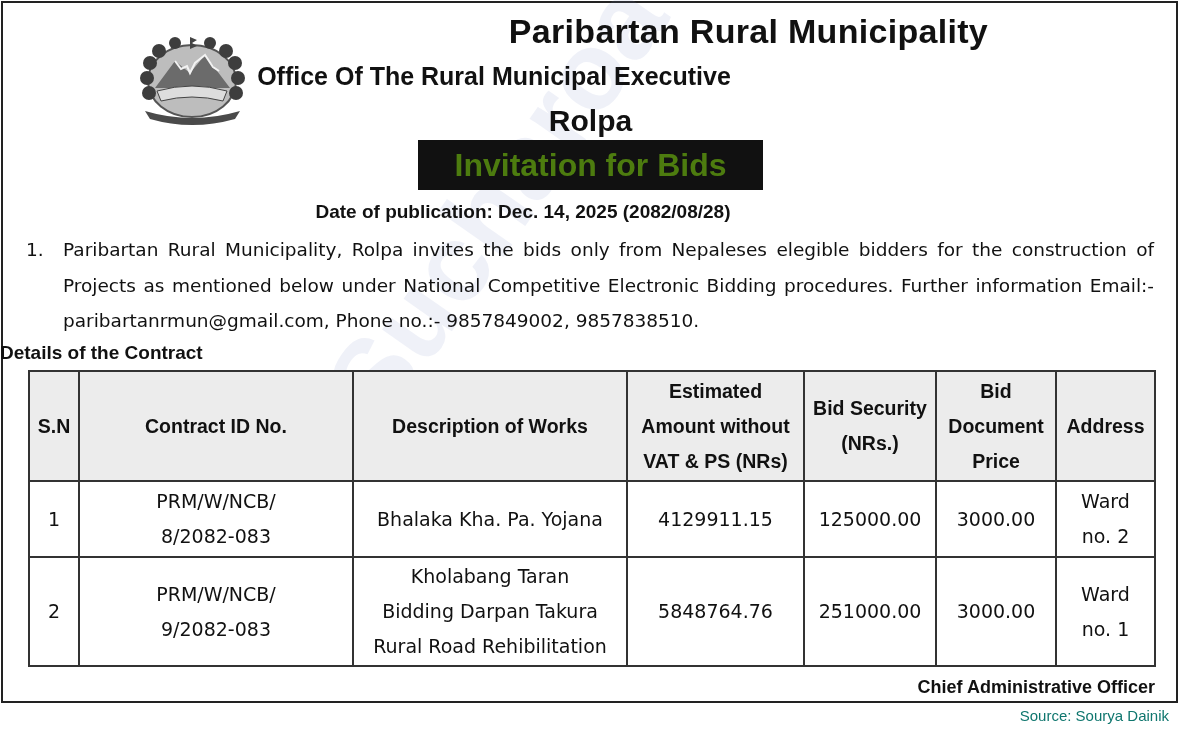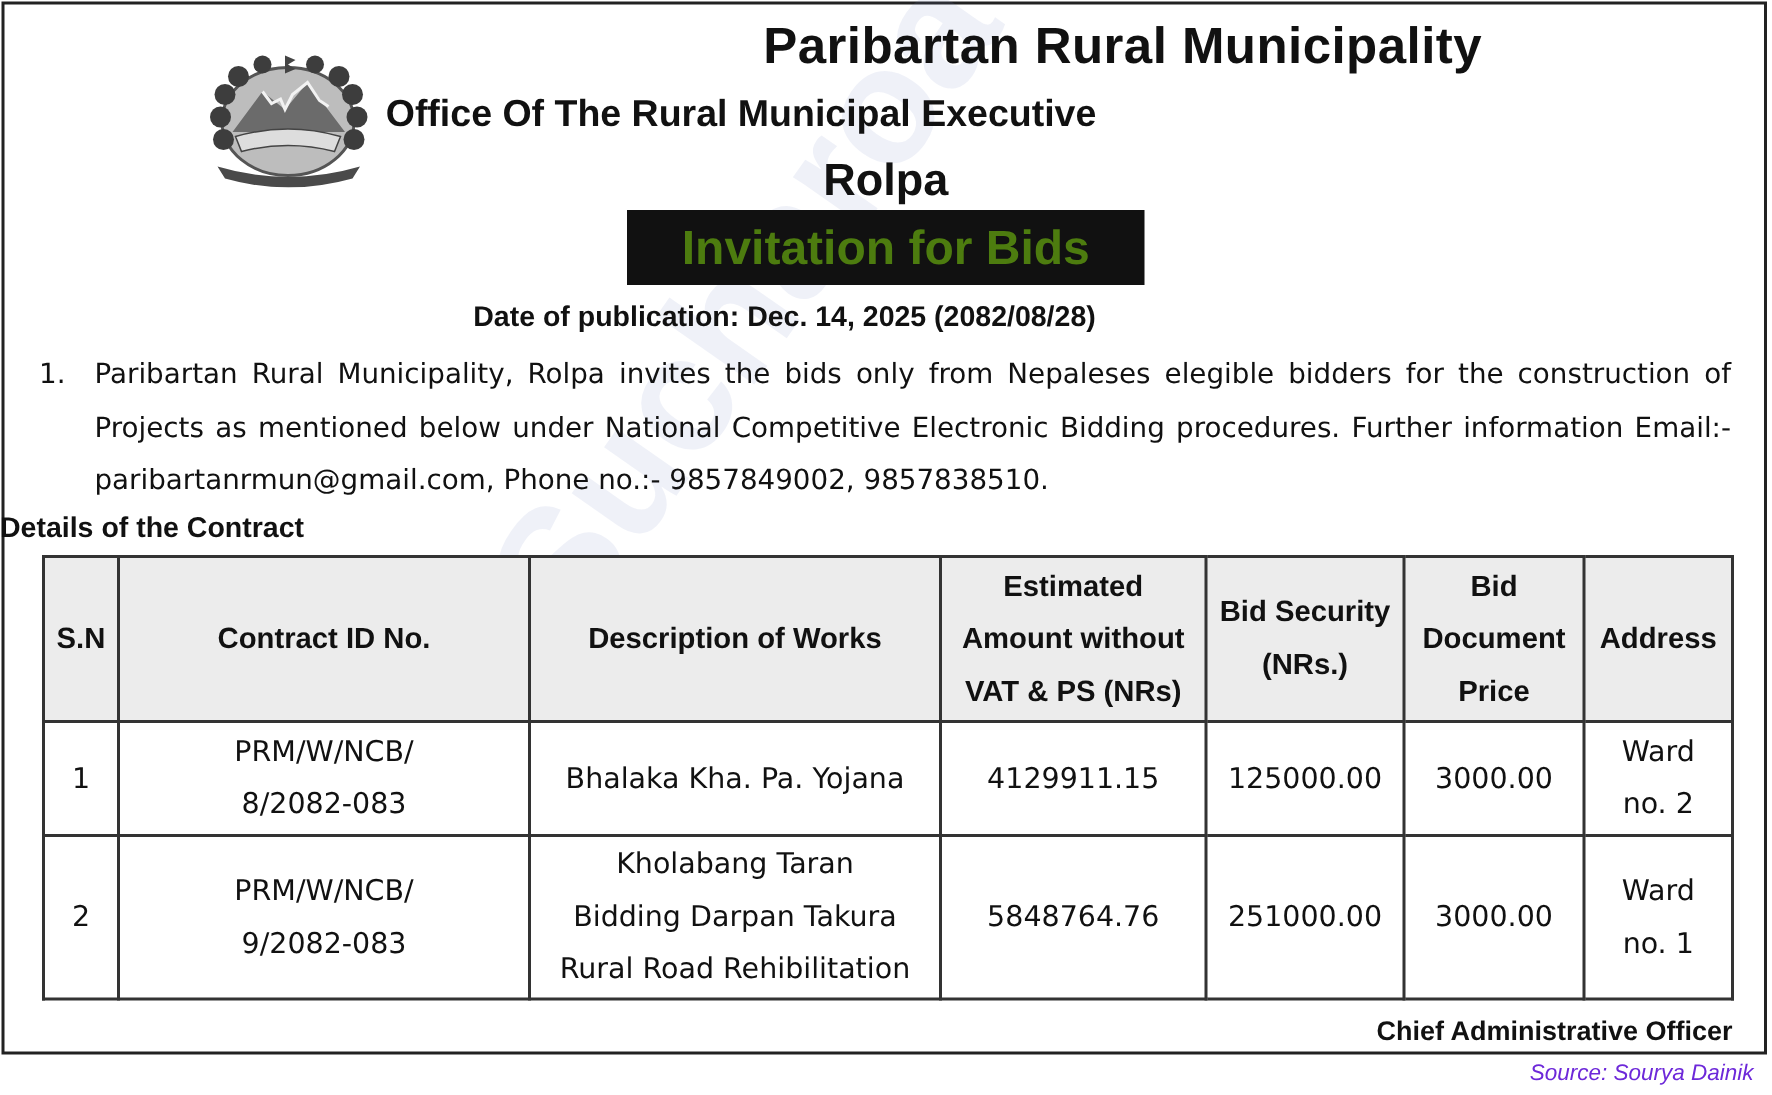--- a/index.html
+++ b/index.html
@@ -60,21 +60,21 @@
       font-family: "DejaVu Sans", sans-serif; font-size: 19px; line-height: 35px; background: transparent;
     }
     tr.row1 td { height: 74px; }
     tr.row2 td { height: 107px; }
     .signature {
       position: absolute; right: 26px; top: 677px;
       font-family: "Liberation Sans", sans-serif; font-weight: bold; font-size: 18px;
     }
     .source {
       position: absolute; right: 12px; top: 707px;
-      font-family: "Liberation Sans", sans-serif; font-style: italic; font-size: 15px; color: #6d28d9;
+      font-family: "Liberation Sans", sans-serif; font-size: 15px; color: #0f766e;
     }
     .wm {
       position: absolute; left: 300px; top: 370px; font-family: "Liberation Sans", sans-serif;
       font-weight: bold; font-size: 110px; color: rgba(120,140,200,0.12);
       transform: rotate(-55deg); transform-origin: left top; pointer-events: none;
     }
     .line-col { display: block; }
   </style>
 </head>
 <body>

